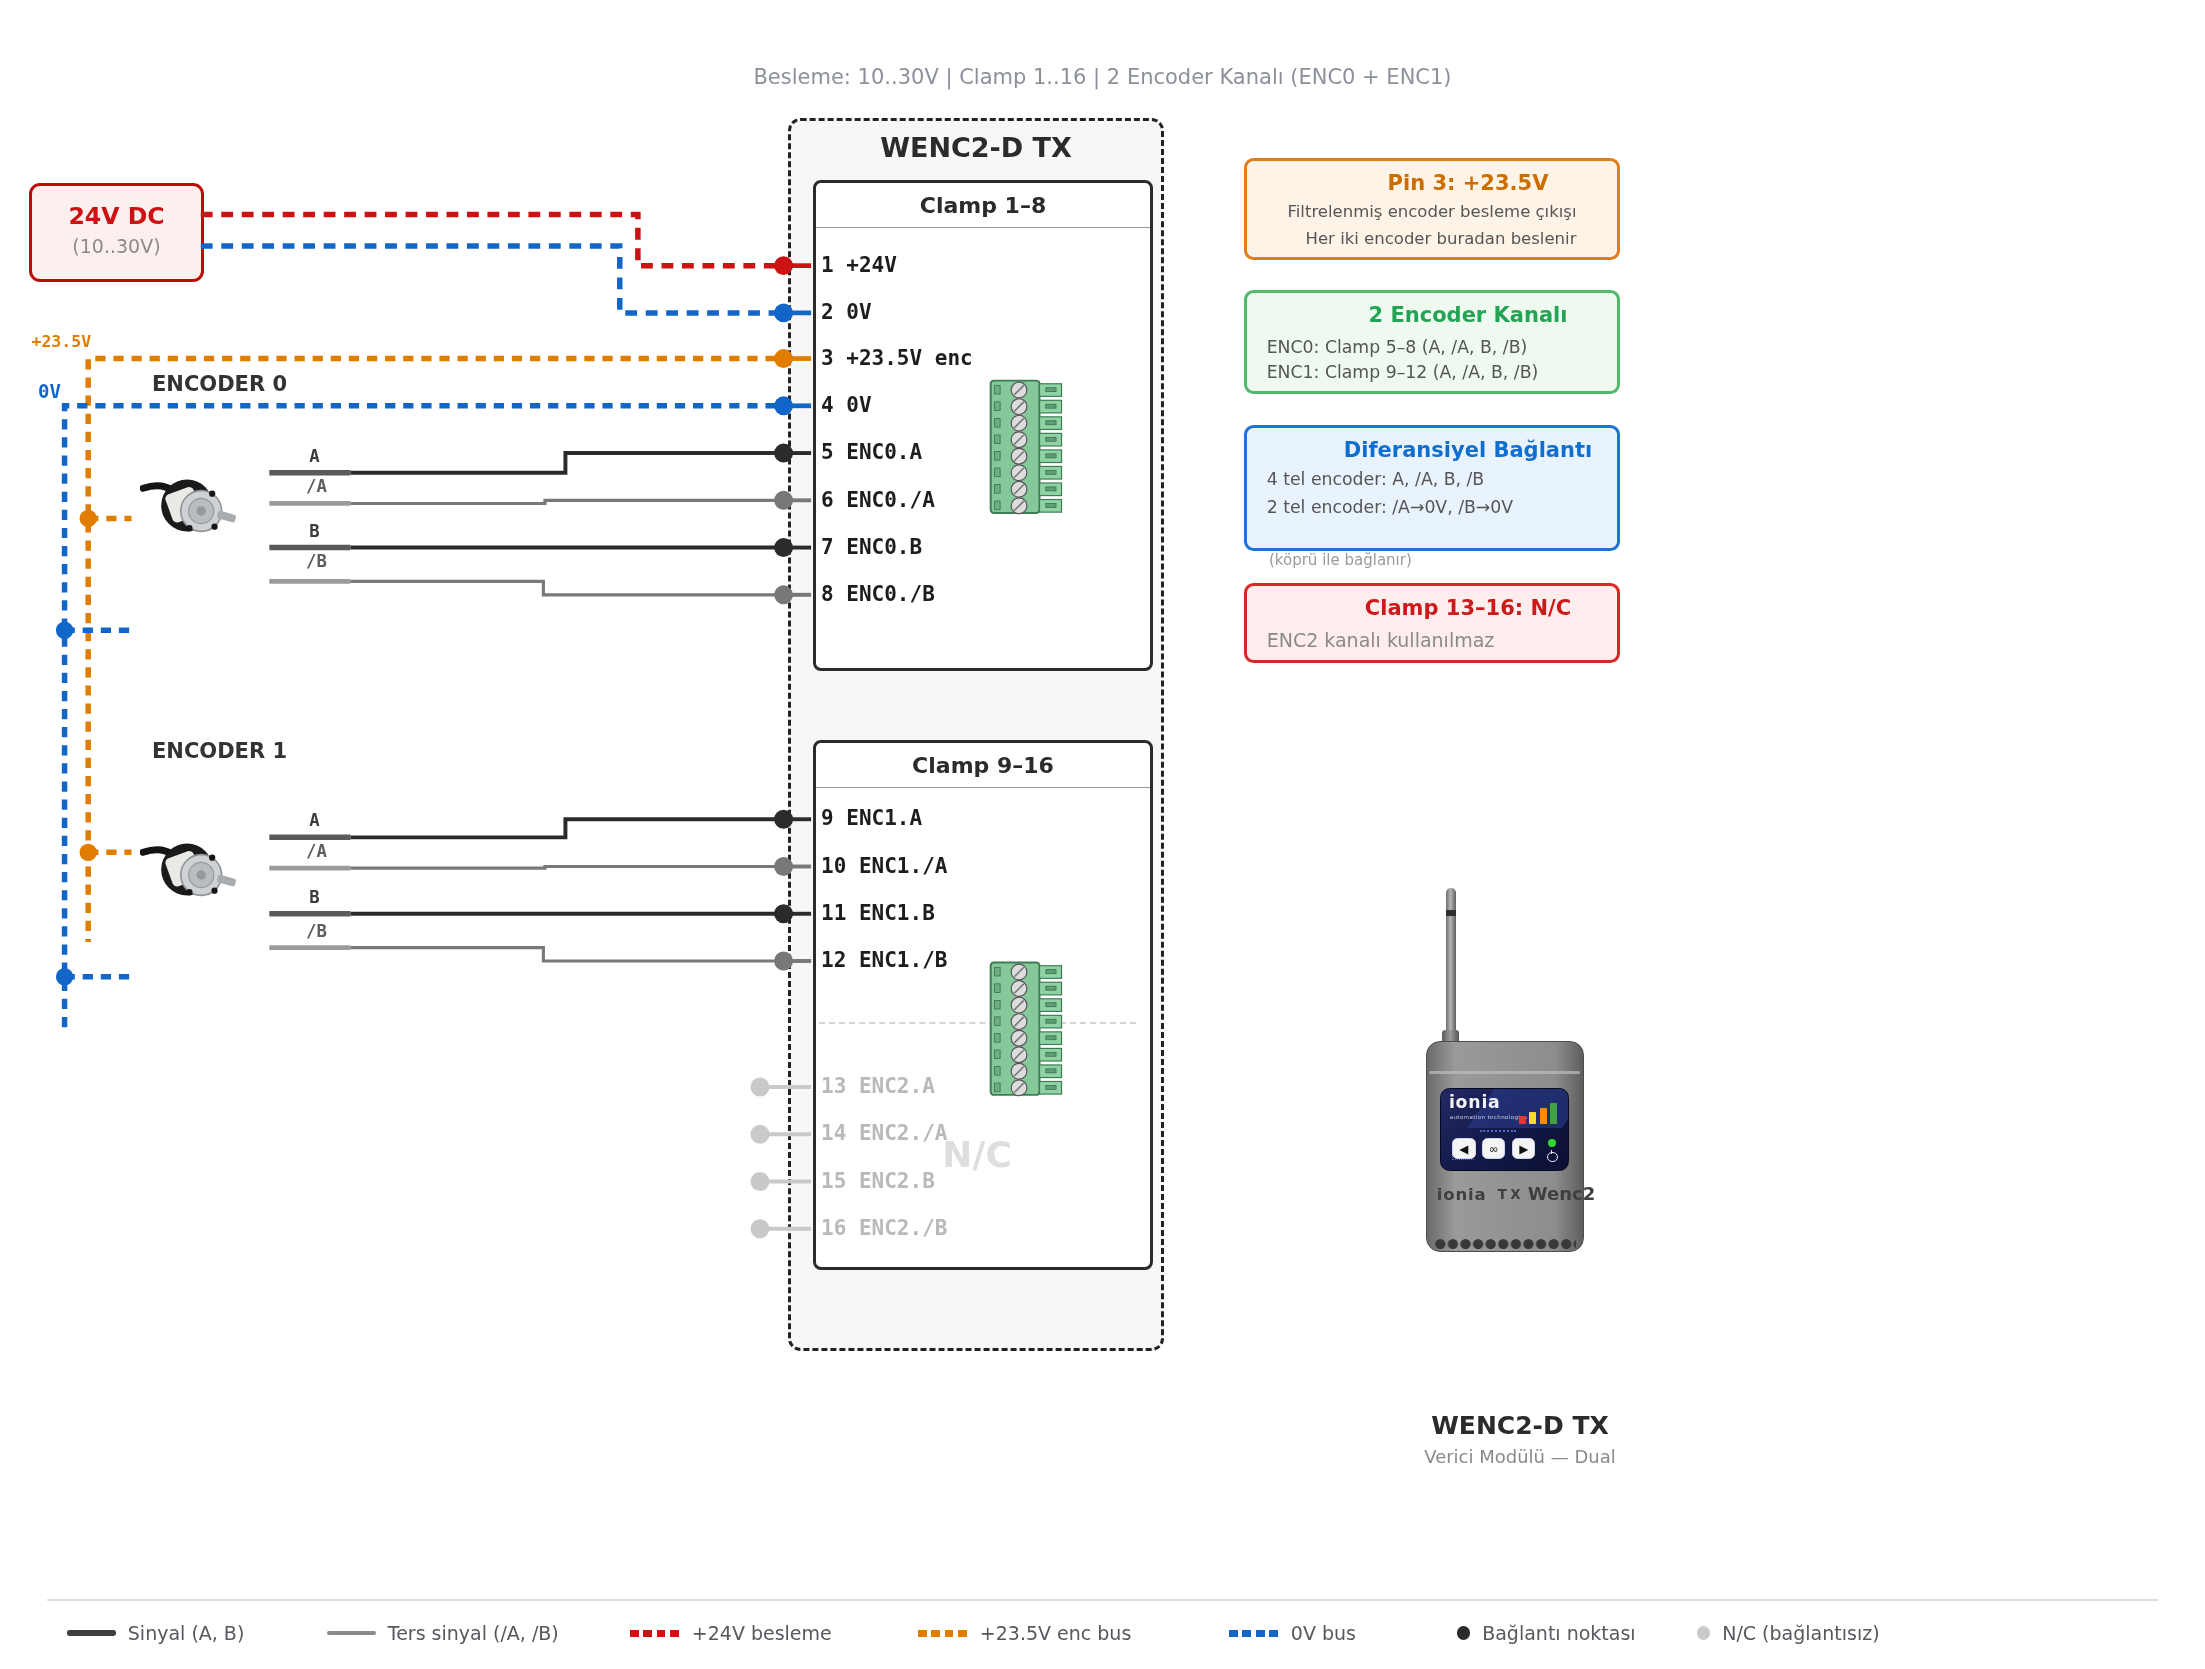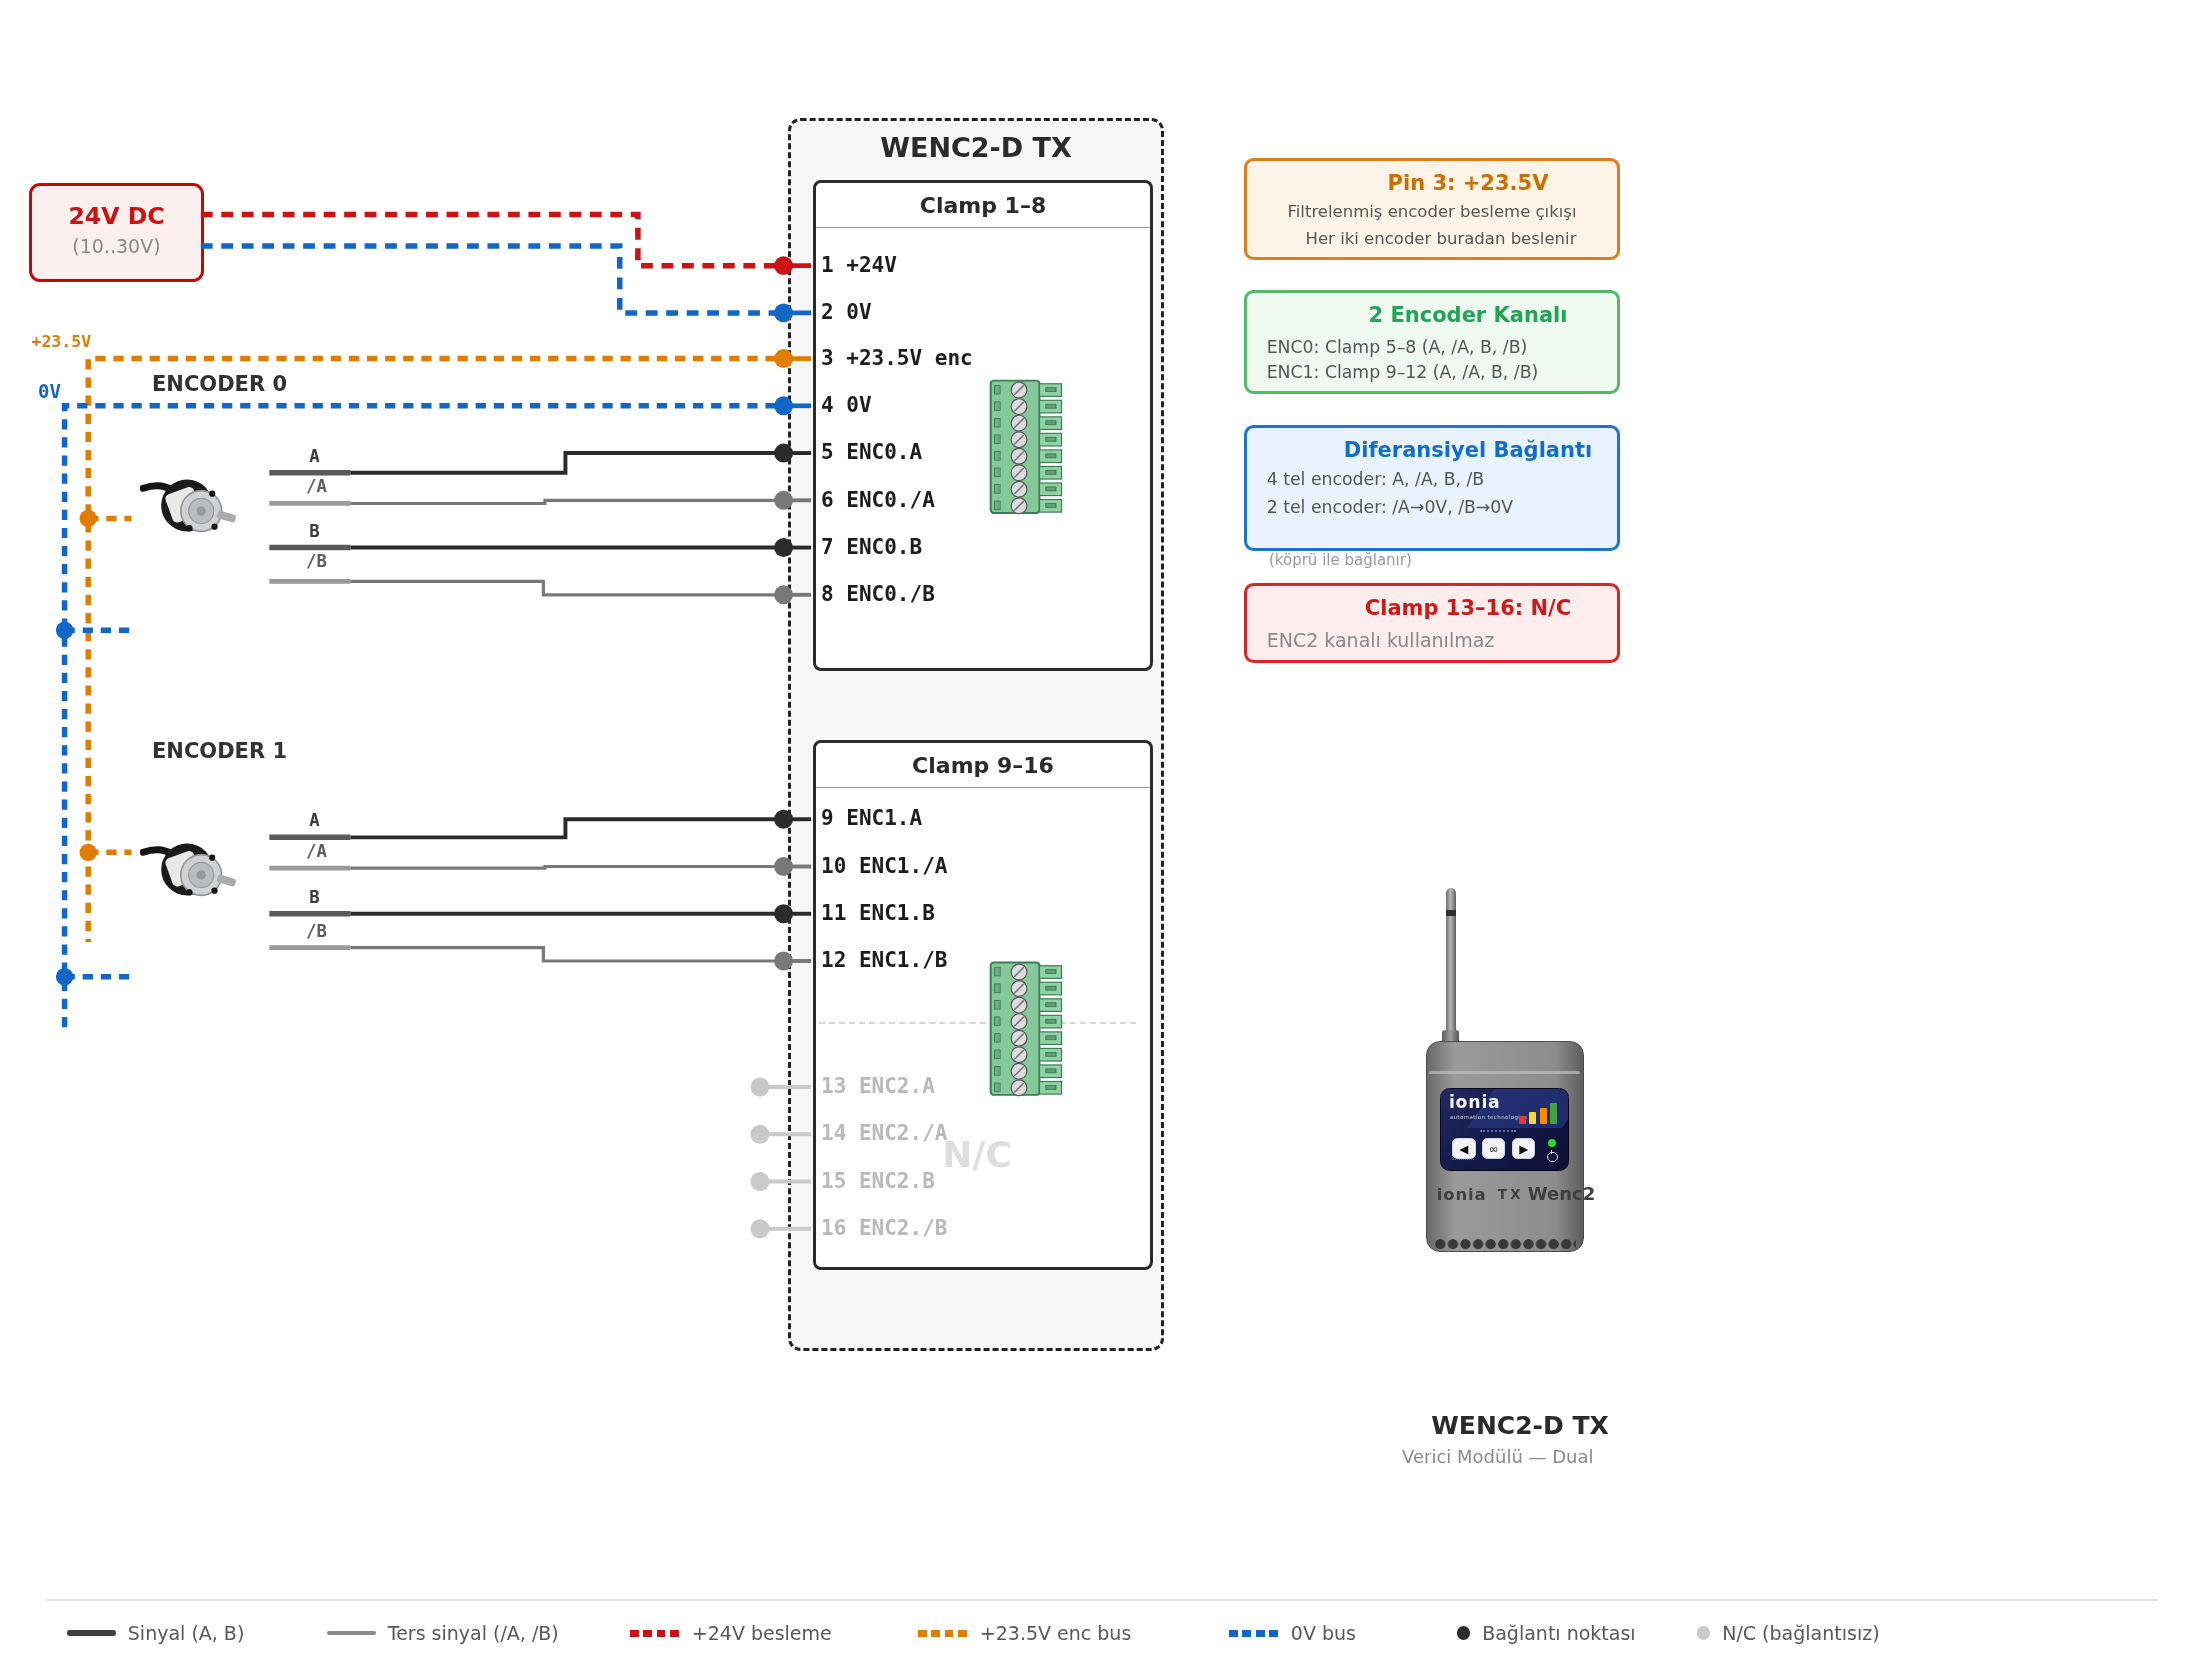--- a/index.html
+++ b/index.html
@@ -78,41 +78,42 @@
   .power-icon:before{content:"";position:absolute;left:2.8px;top:-3.2px;width:1.6px;height:4.7px;background:#e6e8f2;}
   .dotline{position:absolute;left:31.5px;top:-6.3px;width:36px;border-top:2.4px dotted #4f68c8;}
   .eq-deco{position:absolute;left:3.2px;bottom:3.2px;width:20.5px;height:14px;border-left:1.6px dotted #4f68c8;border-bottom:1.6px dotted #4f68c8;}
   .emboss-row{left:15.8px;top:301px;width:158px;height:23.6px;color:#3f3f3f;}
   .emboss-brand{position:absolute;left:11px;top:1.6px;font-size:16.5px;font-weight:bold;letter-spacing:0.8px;}
   .emboss-tx{position:absolute;left:72px;top:3.9px;font-size:13.4px;font-weight:bold;letter-spacing:3.2px;}
   .emboss-model{position:absolute;left:102px;top:0;font-size:18px;font-weight:bold;letter-spacing:0;}
   .ribs{left:23.6px;top:356px;width:142px;height:13.4px;
         background-image:radial-gradient(circle at 6.3px 6.3px,#383838 4.7px,rgba(0,0,0,0) 5.5px);background-size:12.6px 13.4px;}
   .dev-caption{left:1402px;top:1411px;width:236px;text-align:center;font-size:25px;font-weight:bold;color:#2b2b2b;}
-  .dev-subcaption{left:1402px;top:1446px;width:236px;font-size:18px;color:#8a8a8a;}
+  .dev-subcaption{left:1402px;top:1446px;width:236px;text-align:center;font-size:18px;color:#8a8a8a;}
 
   
   .legend-divider{left:47px;top:1599px;width:2111px;border-top:2.4px solid #e0e0e0;}
   .legend-item{top:1619px;height:28px;display:flex;align-items:center;gap:11.8px;font-size:19px;color:#55585c;}
   .sw-line-dark{width:49px;height:5.5px;background:#3f3f3f;border-radius:2.4px;}
   .sw-line-gray{width:49px;height:3.9px;background:#8a8a8a;border-radius:2.4px;}
   .sw-dash{width:50px;height:7px;}
   .sw-dash.red{background:repeating-linear-gradient(90deg,#cc1212 0 8.7px,rgba(0,0,0,0) 8.7px 13.4px);}
   .sw-dash.orange{background:repeating-linear-gradient(90deg,#e07d00 0 8.7px,rgba(0,0,0,0) 8.7px 13.4px);}
   .sw-dash.blue{background:repeating-linear-gradient(90deg,#1266c8 0 8.7px,rgba(0,0,0,0) 8.7px 13.4px);}
   .sw-dot-dark{width:13.4px;height:13.4px;border-radius:50%;background:#2b2b2b;}
   .sw-dot-gray{width:13.4px;height:13.4px;border-radius:50%;background:#c9c9c9;}
 
   svg.overlay{position:absolute;left:0;top:0;pointer-events:none;}
 </style>
 </head>
 <body>
 
 <div class="canvas">
 
+  <div class="abs main-subtitle">Besleme: 10..30V | Clamp 1..16 | 2 Encoder Kanalı (ENC0 + ENC1)</div>
 
   <div class="abs psu-box">
     <div class="abs psu-title">24V DC</div>
     <div class="abs psu-range">(10..30V)</div>
   </div>
 
   <div class="abs bus-label-orange mono">+23.5V</div>
   <div class="abs bus-label-blue mono">0V</div>
 
   <div class="abs encoder-label" style="left:152px;top:372px;">ENCODER 0</div>

